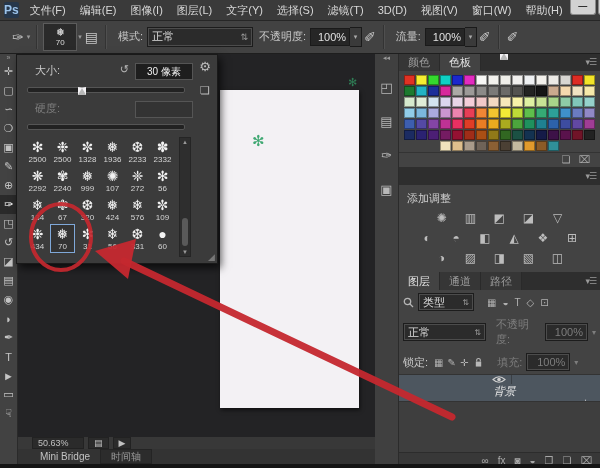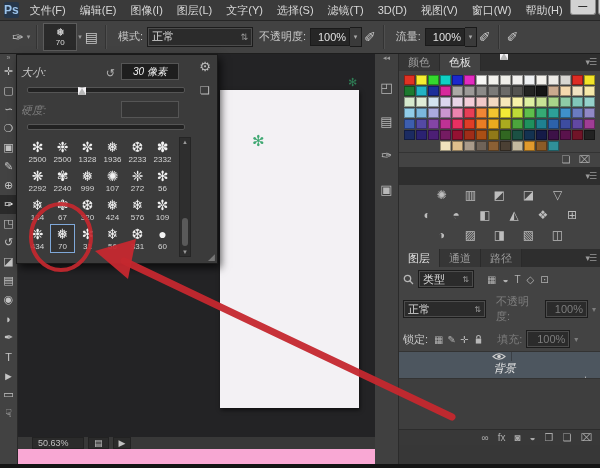--- a/index.html
+++ b/index.html
@@ -93,21 +93,21 @@
   .thumb{width:22px;height:22px;background:#f4f2f5;border:1px solid #9a9a9a;margin-left:8px;}
   .layer-name{font-style:italic;color:#e6e6e6;font-size:11px;margin-left:10px;}
   .layer-lock{margin-left:auto;margin-right:10px;}
   .layers-empty{height:50px;background:#3e3e3e;}
   #layers-footer{height:15px;background:#383838;border-top:1px solid #2c2c2c;display:flex;
                  justify-content:flex-end;align-items:center;gap:9px;padding-right:8px;}
   
   .popup{position:absolute;left:16px;top:54px;width:200px;height:208px;background:#3b3b3b;
          border:1px solid #191919;box-shadow:3px 4px 8px rgba(0,0,0,.65);z-index:10;font-size:11px;}
   .pp-label{color:#c9c9c9;}
-  .pp-row{position:absolute;left:4px;display:flex;align-items:flex-end;font-style:italic;}
+  .pp-row{position:absolute;left:18px;display:flex;align-items:flex-start;}
   .pp-input{background:#1e1e1e;border:1px solid #555;color:#f0f0f0;height:15px;width:56px;
             display:flex;align-items:center;justify-content:center;font-size:10px;}
   .pp-input.off{background:#333;color:#777;}
   .slider{position:absolute;left:10px;width:156px;height:4px;background:#222;
           border:1px solid #555;border-radius:2px;}
   .thumb{position:absolute;top:-1px;width:0;height:0;border-left:4px solid transparent;
          border-right:4px solid transparent;border-bottom:7px solid #b8b8b8;}
   #brush-grid{position:absolute;left:8px;top:82px;width:150px;display:grid;
               grid-template-columns:repeat(6,25px);}
   .bcell{height:29px;display:flex;flex-direction:column;align-items:center;justify-content:center;
@@ -211,20 +211,26 @@
     <div class="canvas">
       <span id="canvas-stamp" class="stamp" style="left: 32px; top: 43px; font-size: 15px; color: rgb(63, 168, 114);">✻</span>
     </div>
     <span id="corner-stamp" class="stamp" style="left: 330px; top: 24px; font-size: 11px; color: rgb(47, 125, 85);">✻</span>
   </div>
 
   <div class="statusbar">
     <div class="sb-box" style="margin-left:14px;min-width:40px">50.63%</div>
     <div class="sb-box">▤</div>
     <div class="sb-box">▶</div>
+  </div>
+  <div class="bottomtabs">
+    <div id="bottom-tabs" style="display:flex;margin-left:12px">
+        <div class="btab">Mini Bridge</div>
+        <div class="btab btab-box">时间轴</div>
+      </div>
   </div>
 
   <div class="dock">
     <div class="dock-strip">
       <div class="strip-head">◂◂</div>
       <div id="strip-icons">
           <div class="strip-ic">◰</div>
           <div class="strip-ic">▤</div>
           <div class="strip-ic">✑</div>
           <div class="strip-ic">▣</div>
@@ -360,20 +366,21 @@
               <div class="ft-ic">⌧</div>
             </div>
         </div>
       </div>
 
       <div>
         <div class="tabbar">
           <span class="pmenu">▾☰</span>
         </div>
         <div class="pbody" style="padding-bottom:4px">
+          <div class="adj-title">添加调整</div>
           <div id="adj-rows">
               <div class="adj-row">
                 <div class="adj-ic">✺</div>
                 <div class="adj-ic">▥</div>
                 <div class="adj-ic">◩</div>
                 <div class="adj-ic">◪</div>
                 <div class="adj-ic">▽</div>
               </div>
               <div class="adj-row">
                 <div class="adj-ic">◐</div>

